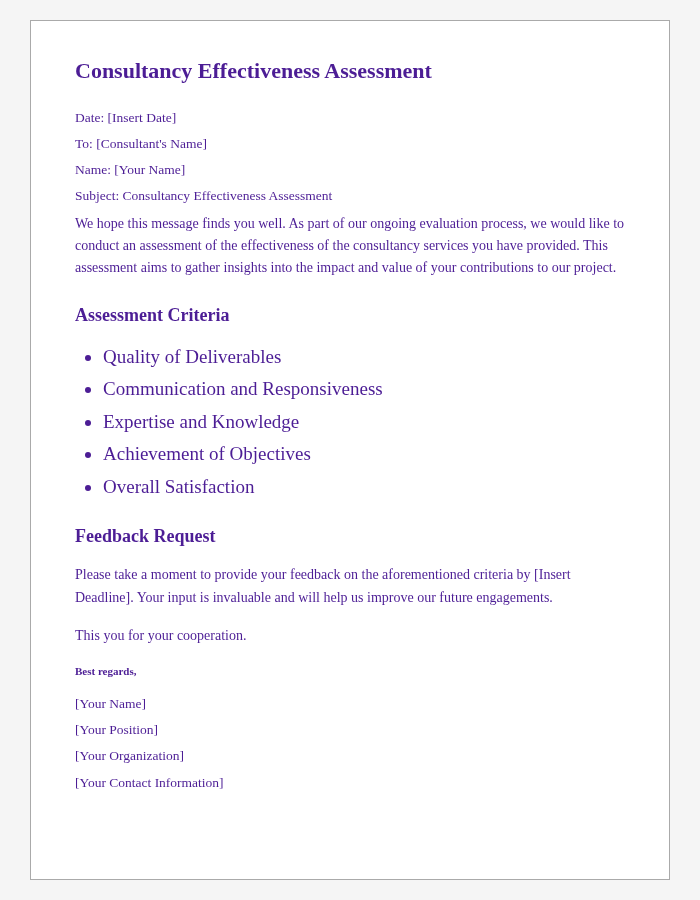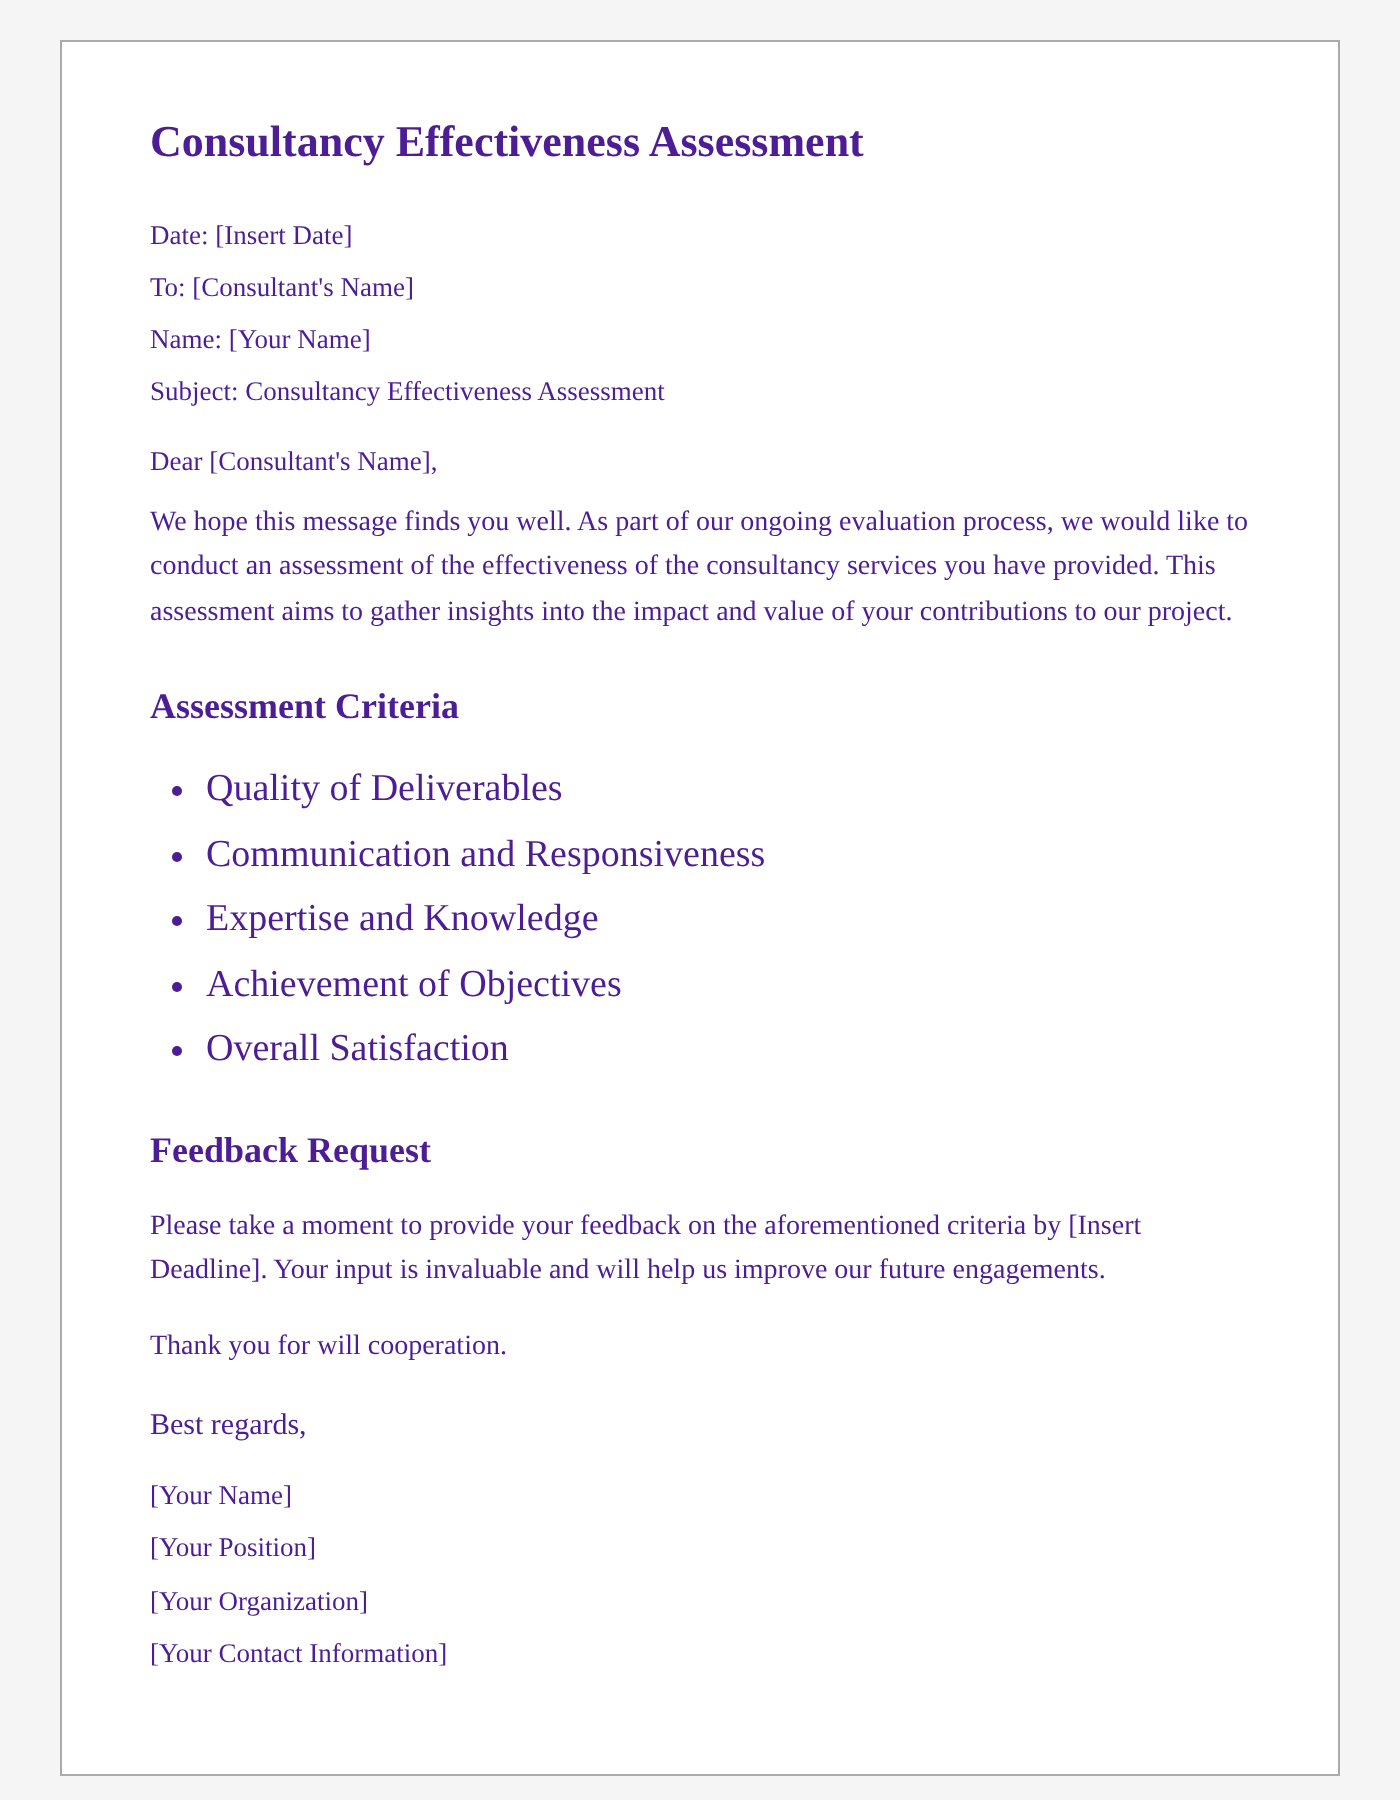--- a/index.html
+++ b/index.html
@@ -83,21 +83,22 @@
     .feedback-section {
       margin-top: 4px;
     }
 
     .closing-block {
       margin-top: 16px;
     }
 
     .closing-line {
       margin-bottom: 8px;
-      font-size: 15px;
+      font-size: 11px;
+      font-weight: bold;
     }
 
     .signature-block {
       margin-top: 14px;
     }
 
     .signature-line {
       margin-bottom: 6px;
       font-size: 13.5px;
     }
@@ -108,38 +109,37 @@
 <div class="page-wrapper">
   <div class="document">
 
     <div class="doc-title">Consultancy Effectiveness Assessment</div>
 
     <div class="meta-line">Date: [Insert Date]</div>
     <div class="meta-line">To: [Consultant's Name]</div>
     <div class="meta-line">Name: [Your Name]</div>
     <div class="meta-line">Subject: Consultancy Effectiveness Assessment</div>
 
-    <div class="dear-line">Dear [Consultant's Name],</div>
 
     <div class="body-paragraph">We hope this message finds you well. As part of our ongoing evaluation process, we would like to conduct an assessment of the effectiveness of the consultancy services you have provided. This assessment aims to gather insights into the impact and value of your contributions to our project.</div>
 
     <div class="section-heading">Assessment Criteria</div>
 
     <ul class="criteria-list">
       <li>Quality of Deliverables</li>
       <li>Communication and Responsiveness</li>
       <li>Expertise and Knowledge</li>
       <li>Achievement of Objectives</li>
       <li>Overall Satisfaction</li>
     </ul>
 
     <div class="feedback-section">
       <div class="section-heading">Feedback Request</div>
       <div class="body-paragraph">Please take a moment to provide your feedback on the aforementioned criteria by [Insert Deadline]. Your input is invaluable and will help us improve our future engagements.</div>
-      <div class="body-paragraph">Thank you for will cooperation.</div>
+      <div class="body-paragraph">This you for your cooperation.</div>
     </div>
 
     <div class="closing-block">
       <div class="closing-line">Best regards,</div>
       <div class="signature-block">
         <div class="signature-line">[Your Name]</div>
         <div class="signature-line">[Your Position]</div>
         <div class="signature-line">[Your Organization]</div>
         <div class="signature-line">[Your Contact Information]</div>
       </div>

